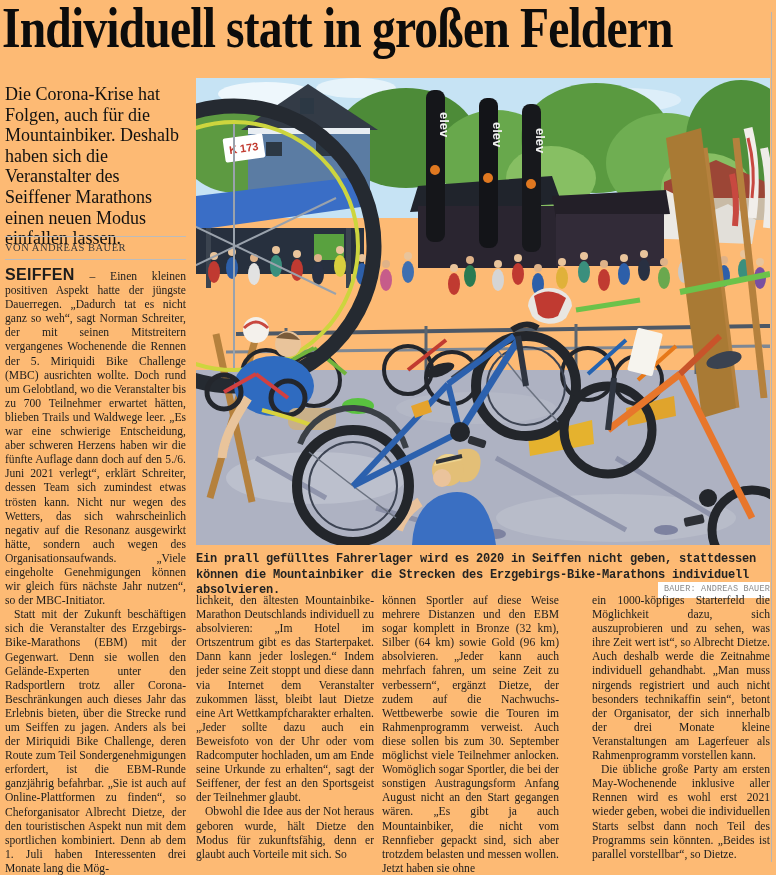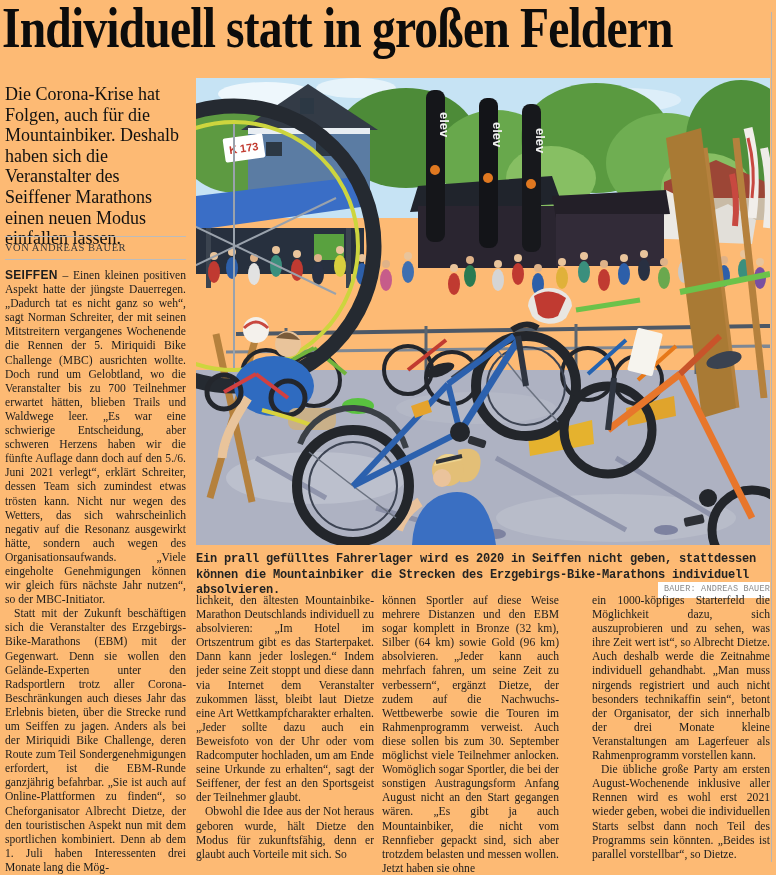--- a/index.html
+++ b/index.html
@@ -14,21 +14,21 @@
           border-bottom:1px solid #bcbcbc;padding:5px 0 6px 0;
           font-family:Liberation Serif, serif;font-size:10.5px;letter-spacing:0.5px;color:#3a3a3a;}
   .col{position:absolute;overflow:hidden;font-size:11.6px;line-height:14.1px;text-align:justify;
        hyphens:auto;-webkit-hyphens:auto;}
   .col p{margin:0;}
   .col p.indent{text-indent:9px;}
   .col1{top:268px;left:5px;width:181px;height:607px;}
   .col2{top:594px;left:196px;width:178px;height:281px;}
   .col3{top:594px;left:382px;width:177px;height:281px;}
   .col4{top:594px;left:592px;width:178px;height:281px;}
-  .loc{font-family:"Liberation Sans",sans-serif;font-weight:bold;font-size:12px;letter-spacing:0.3px;}
+  .loc{font-family:"Liberation Sans",sans-serif;font-weight:bold;font-size:16px;letter-spacing:0.3px;}
   .figure{position:absolute;top:78px;left:196px;width:574px;margin:0;}
   .figure svg{display:block;}
   .caption{position:relative;margin:7px 0 0 0;font-family:Liberation Mono, monospace;
            font-weight:bold;font-size:12px;line-height:15.5px;color:#222;letter-spacing:-0.2px;
            padding-right:0;}
   .credit{position:absolute;right:0;bottom:1px;font-weight:normal;font-size:8.5px;
           color:#8a8a8a;letter-spacing:0.2px;background:#fefefe;padding-left:6px;}
   .page-rule-right{position:absolute;top:12px;left:771px;width:1px;height:850px;background:#b5b5b5;}
 </style>
 </head>
@@ -370,18 +370,18 @@
     <p>lichkeit, den ältesten Mountainbike-Marathon Deutschlands individuell zu absolvieren: „Im Hotel im Ortszentrum gibt es das Starterpaket. Dann kann jeder loslegen.“ Indem jeder seine Zeit stoppt und diese dann via Internet dem Veranstalter zukommen lässt, bleibt laut Dietze eine Art Wettkampfcharakter erhalten. „Jeder sollte dazu auch ein Beweisfoto von der Uhr oder vom Radcomputer hochladen, um am Ende seine Urkunde zu erhalten“, sagt der Seiffener, der fest an den Sportsgeist der Teilnehmer glaubt.</p>
     <p class="indent">Obwohl die Idee aus der Not heraus geboren wurde, hält Dietze den Modus für zukunftsfähig, denn er glaubt auch Vorteile mit sich. So</p>
   </div>
 
   <div class="col col3">
     <p>können Sportler auf diese Weise mehrere Distanzen und den EBM sogar komplett in Bronze (32 km), Silber (64 km) sowie Gold (96 km) absolvieren. „Jeder kann auch mehrfach fahren, um seine Zeit zu verbessern“, ergänzt Dietze, der zudem auf die Nachwuchs-Wettbewerbe sowie die Touren im Rahmenprogramm verweist. Auch diese sollen bis zum 30. September möglichst viele Teilnehmer anlocken. Womöglich sogar Sportler, die bei der sonstigen Austragungsform Anfang August nicht an den Start gegangen wären. „Es gibt ja auch Mountainbiker, die nicht vom Rennfieber gepackt sind, sich aber trotzdem belasten und messen wollen. Jetzt haben sie ohne</p>
   </div>
 
   <div class="col col4">
     <p>ein 1000-köpfiges Starterfeld die Möglichkeit dazu, sich auszuprobieren und zu sehen, was ihre Zeit wert ist“, so Albrecht Dietze. Auch deshalb werde die Zeitnahme individuell gehandhabt. „Man muss nirgends registriert und auch nicht besonders technikaffin sein“, betont der Organisator, der sich innerhalb der drei Monate kleine Veranstaltungen am Lagerfeuer als Rahmenprogramm vorstellen kann.</p>
-    <p class="indent">Die übliche große Party am ersten August-Wochenende inklusive aller Rennen wird es wohl erst 2021 wieder geben, wobei die individuellen Starts selbst dann noch Teil des Programms sein könnten. „Beides ist parallel vorstellbar“, so Dietze.</p>
+    <p class="indent">Die übliche große Party am ersten May-Wochenende inklusive aller Rennen wird es wohl erst 2021 wieder geben, wobei die individuellen Starts selbst dann noch Teil des Programms sein könnten. „Beides ist parallel vorstellbar“, so Dietze.</p>
   </div>
 
   <div class="page-rule-right"></div>
 
 </div>
 
 </body></html>

